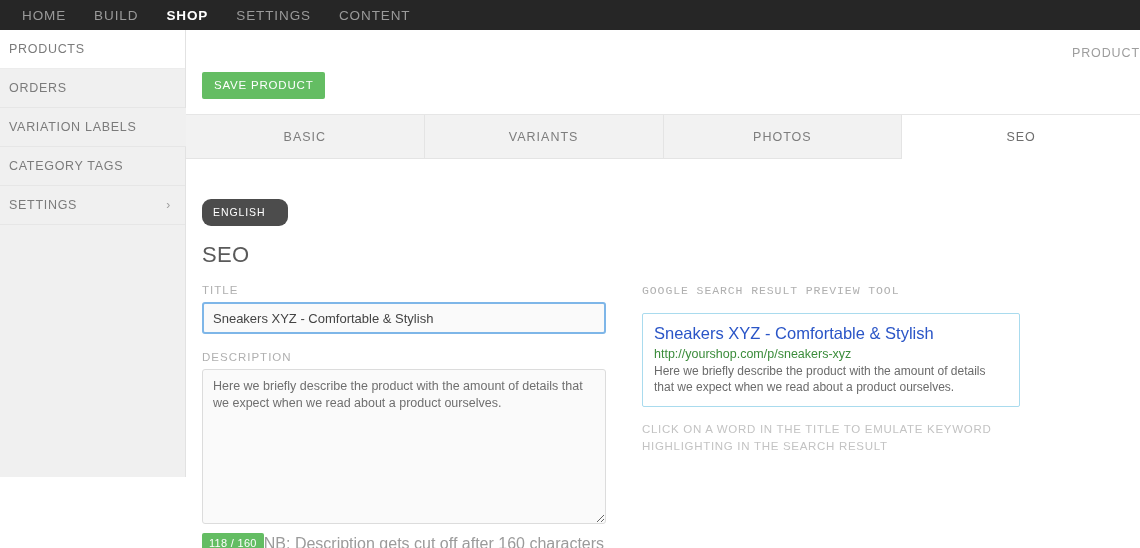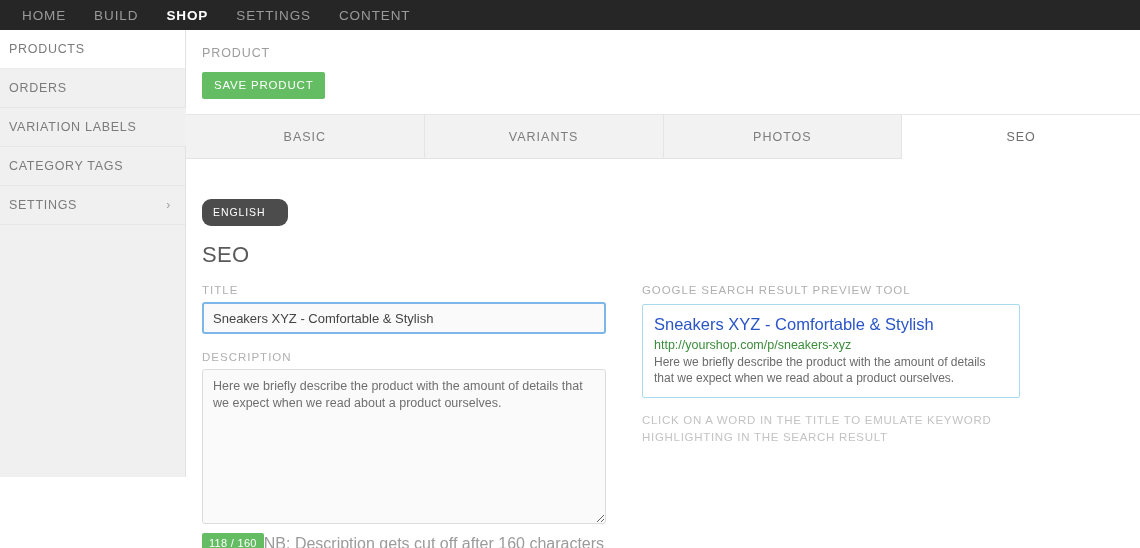--- a/index.html
+++ b/index.html
@@ -82,20 +82,21 @@
     background: #ffffff;
     padding: 10px 0 0 16px;
     border-bottom: 1px solid #e6e6e6;
     height: 85px;
   }
   .breadcrumb {
     font-size: 12.5px;
     letter-spacing: 0.9px;
     color: #9d9d9d;
     margin: 6px 0 12px 0;
+    text-align: right;
   }
   .save-btn {
     display: inline-block;
     background: #64bd63;
     color: #ffffff;
     font-size: 11.5px;
     letter-spacing: 0.8px;
     padding: 7px 12px 8px 12px;
     border: none;
     border-radius: 2px;
@@ -211,21 +212,22 @@
   .counter-note {
     font-size: 16px;
     color: #9b9b9b;
   }
 
   
   .preview-label {
     font-size: 11.5px;
     letter-spacing: 0.9px;
     color: #b0b0b0;
-    margin-bottom: 8px;
+    margin-bottom: 16px;
+    font-family: Liberation Mono, monospace;
   }
   .preview-box {
     border: 1px solid #a9dbee;
     border-radius: 2px;
     padding: 9px 11px 11px 11px;
     background: #ffffff;
     width: 378px;
   }
   .preview-title {
     font-size: 16.5px;

